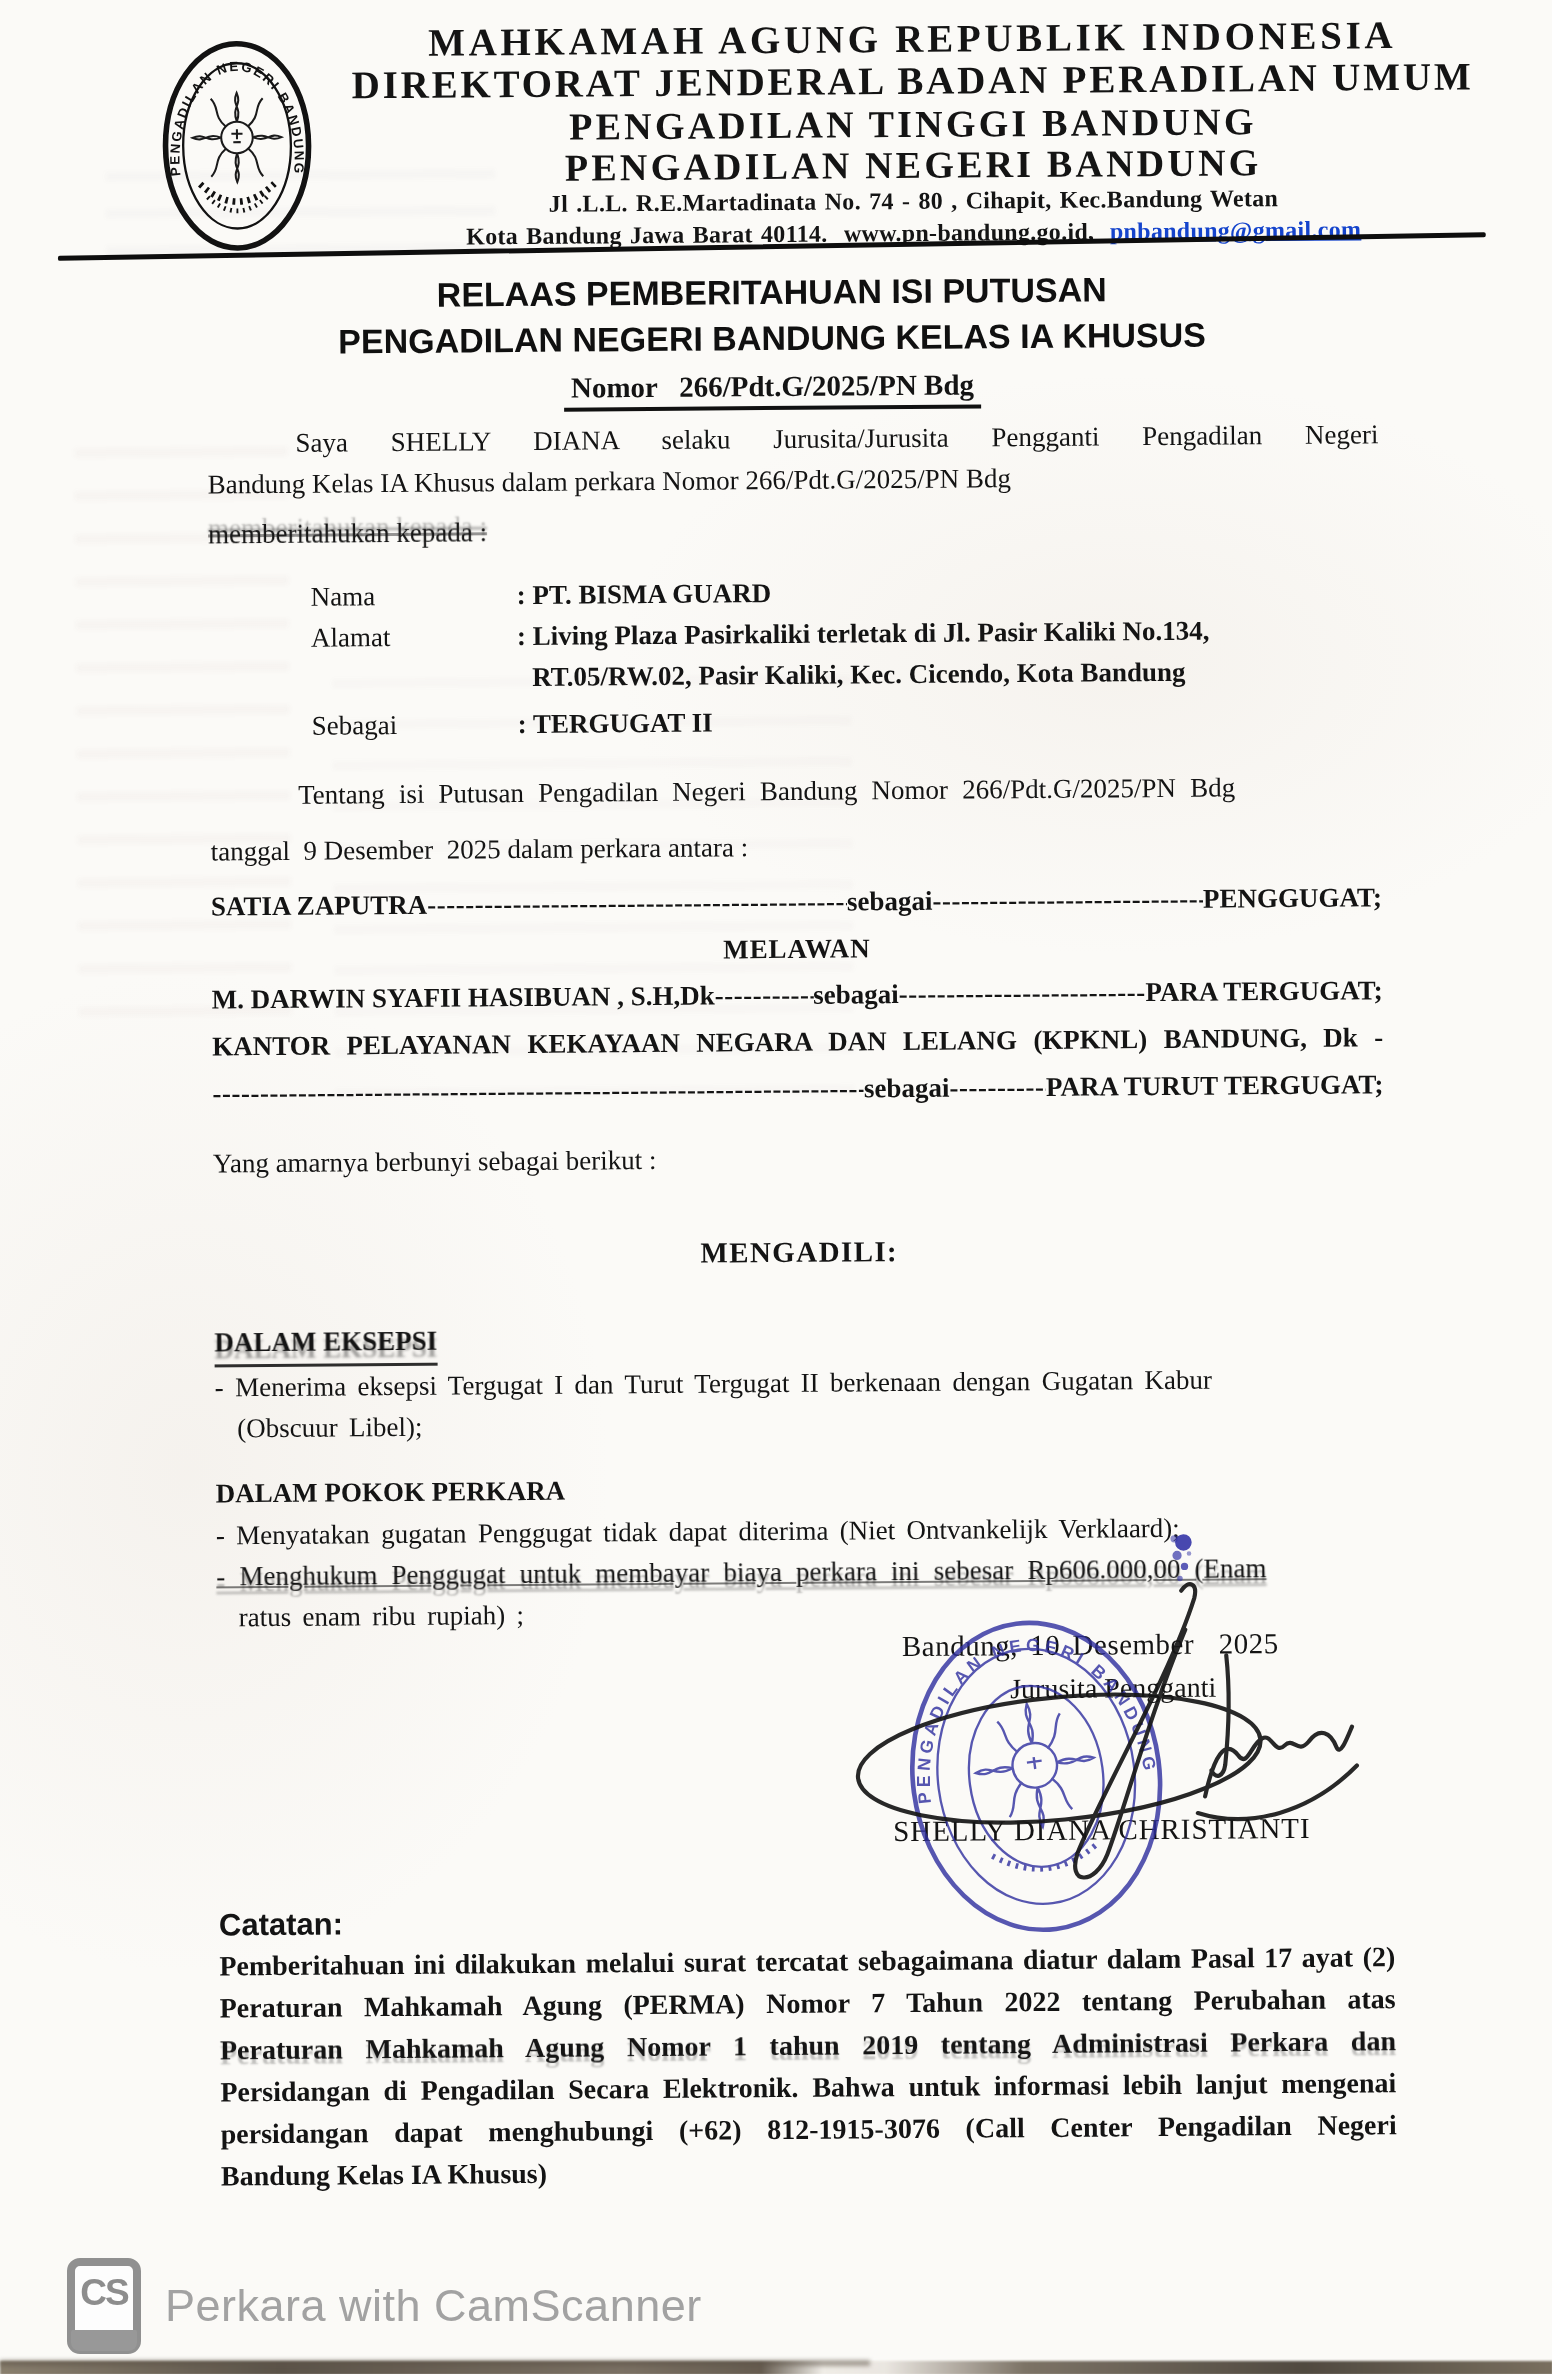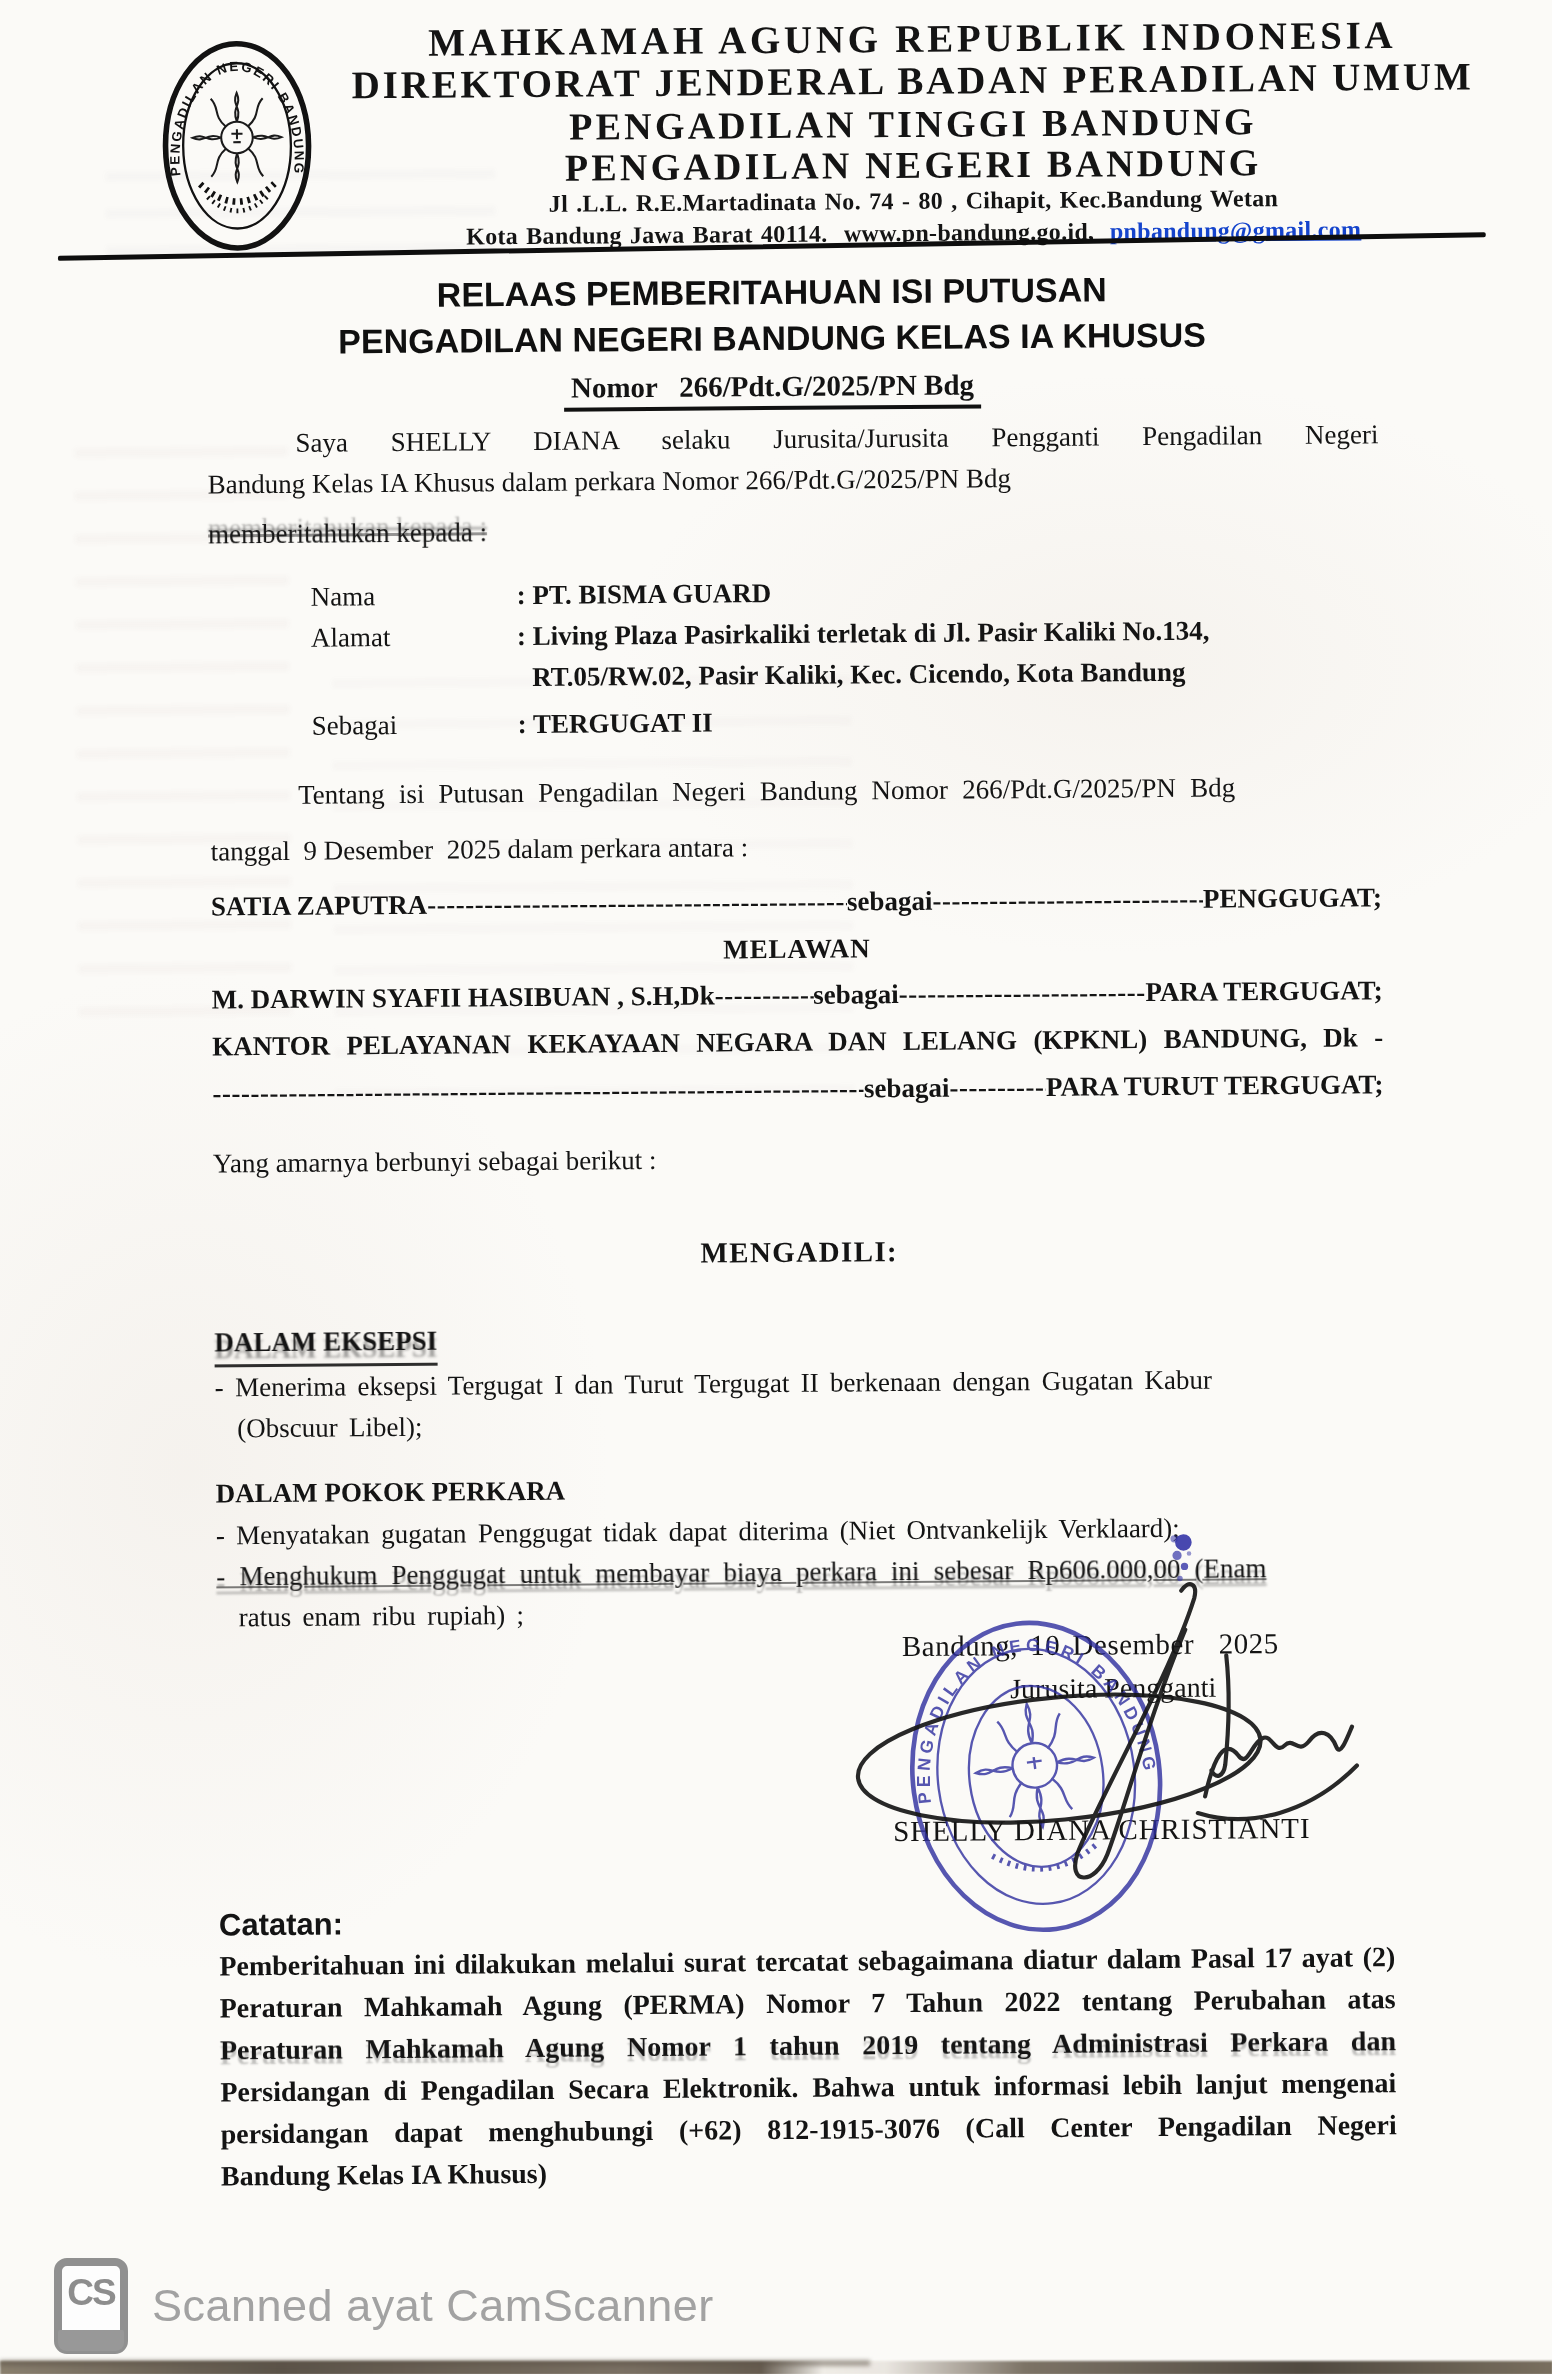--- a/index.html
+++ b/index.html
@@ -80,21 +80,21 @@
   .sigsvg{position:absolute;left:779px;top:1577px;z-index:5;}
 
   
   .notes{position:absolute;left:211px;top:1900px;width:1176px;}
   .notes-h{font-family:"Liberation Sans",sans-serif;font-weight:bold;font-size:31px;line-height:41px;}
   .nline{font-weight:bold;font-size:28px;line-height:42px;}
   .njust{text-align:justify;text-align-last:justify;}
   .nghost{text-shadow:0 4.6px 1.9px rgba(20,20,20,.25);filter:blur(0.2px);}
 
   
-  .cs{position:absolute;left:54px;top:2258px;display:flex;align-items:center;gap:24px;z-index:8;}
+  .cs{position:absolute;left:67px;top:2258px;display:flex;align-items:center;gap:24px;z-index:8;}
   .cs-icon{position:relative;width:58px;height:80px;border:8.3px solid #909090;border-radius:13px;background:#fdfdfd;
     display:flex;align-items:flex-start;justify-content:center;}
   .cs-icon .cs-letters{font-family:"Liberation Sans",sans-serif;font-weight:bold;font-size:37px;line-height:54px;color:#8d8d8d;letter-spacing:-1.9px;}
   .cs-icon::after{content:"";position:absolute;left:-3.7px;right:-3.7px;bottom:-4.6px;height:20.4px;background:#989898;border-radius:1.9px 1.9px 8.3px 8.3px;}
   .cs-text{font-family:"Liberation Sans",sans-serif;font-size:45px;color:#a2a2a2;letter-spacing:0.5px;}
 
   .edge{position:absolute;left:0;bottom:0;width:100%;height:14px;filter:blur(1.1px);opacity:.9;
     background:linear-gradient(90deg,#7d7260 0%,#4a4237 18%,#6d6254 40%,#564c3f 49%,#efece6 53%,#e9e5df 57%,#6f6557 66%,#3e372d 84%,#6b604f 100%);}
   .edge2{position:absolute;left:0;bottom:9.3px;width:56%;height:5.6px;background:#5c5346;opacity:.5;filter:blur(1.9px);}
 </style>
@@ -266,19 +266,19 @@
       <div class="nline njust">Persidangan di Pengadilan Secara Elektronik.  Bahwa untuk informasi lebih lanjut mengenai</div>
       <div class="nline njust">persidangan dapat menghubungi (+62) 812-1915-3076 (Call Center Pengadilan Negeri</div>
       <div class="nline">Bandung Kelas IA Khusus)</div>
     </div>
   </div>
 
   <div class="cs">
     <div class="cs-icon">
       <span class="cs-letters">CS</span>
     </div>
-    <div class="cs-text">Scanned ayat CamScanner</div>
+    <div class="cs-text">Perkara with CamScanner</div>
   </div>
 
   <div class="edge"></div>
   <div class="edge2"></div>
 </div>
 
 
 </body></html>

